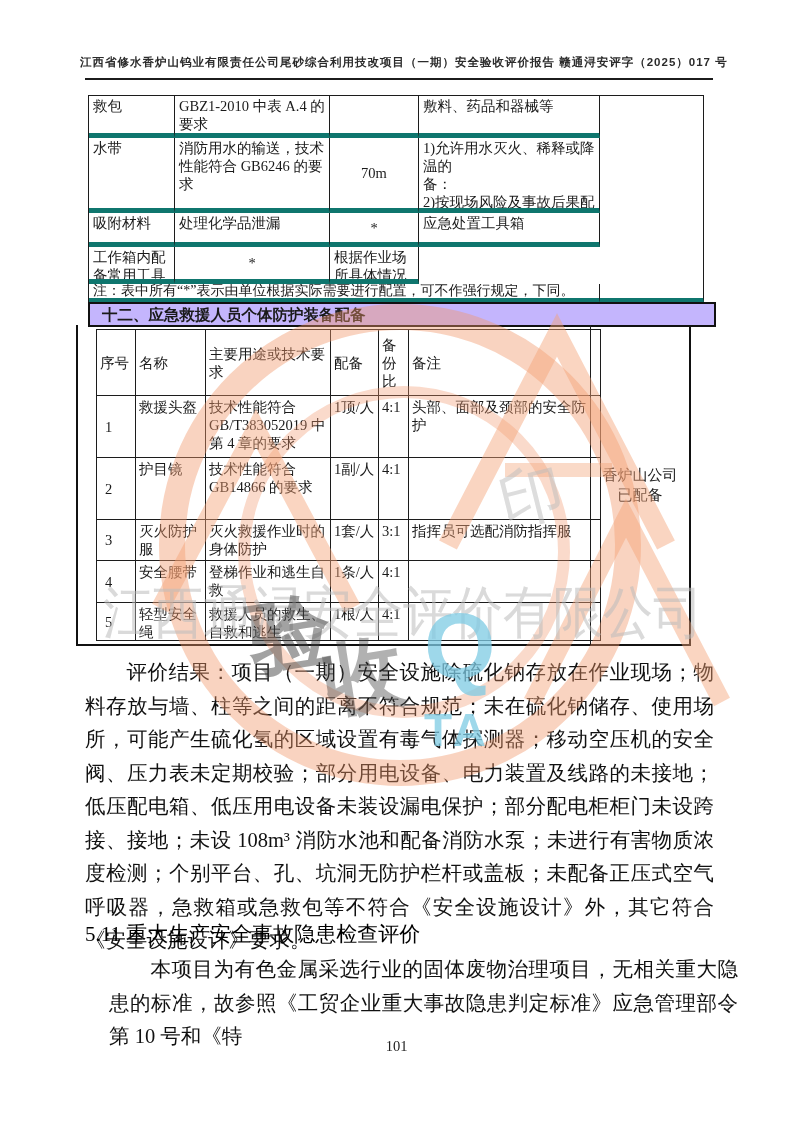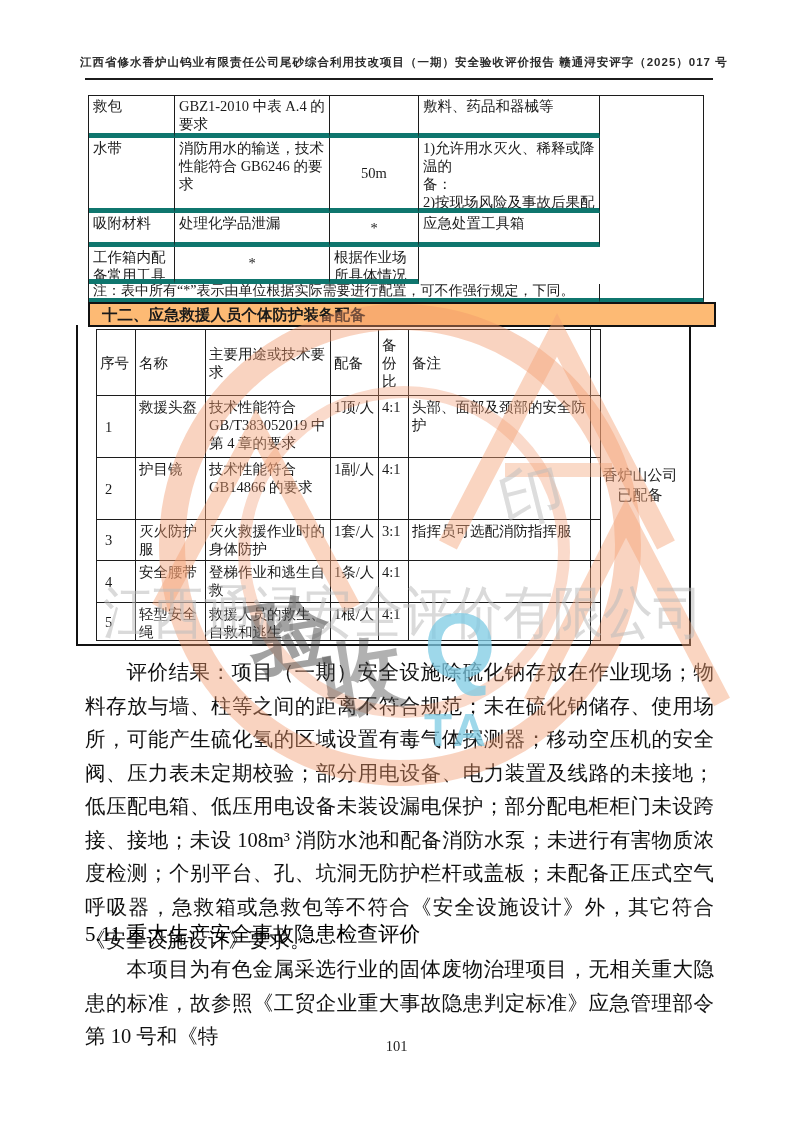--- a/index.html
+++ b/index.html
@@ -16,21 +16,21 @@
       grid-template-rows:42px 75px 34px 37px 19px;
       border-top:1px solid #1c1c1c;border-left:1px solid #1c1c1c;
       font-size:14.5px;line-height:18px;}
   .t1 .cell{border-right:1px solid #1c1c1c;border-bottom:5px solid #0f766e;
             padding:1px 4px;overflow:hidden;white-space:pre-line;}
   .t1 .qty{display:flex;align-items:center;justify-content:center;white-space:normal;}
   .t1 .note-row{grid-column:1/5;white-space:nowrap;font-size:14px;display:flex;align-items:center;}
   .t1 .side{grid-column:5;grid-row:1/6;}
   
   .band{position:absolute;left:88px;top:302px;width:612px;height:19px;
-        border:2px solid #111;background:#fdba74;
+        border:2px solid #111;background:#c4b5fd;
         font-family:"Liberation Sans","DejaVu Sans",sans-serif;
         font-size:15.5px;font-weight:bold;padding:1px 0 1px 12px;line-height:19px;}
   .t2outer{position:absolute;left:76px;top:325px;width:611px;height:319px;
            border:2px solid #111;border-top:none;}
   .t2side-div{position:absolute;left:512px;top:0;bottom:0;border-left:1px solid #1c1c1c;}
   .t2side{position:absolute;left:513px;top:0;bottom:0;right:0;display:flex;
           align-items:center;justify-content:center;text-align:center;
           font-size:15px;line-height:20px;padding:0 6px;}
   .t2{position:absolute;left:96px;top:329px;display:grid;
       grid-template-columns:39px 70px 125px 48px 30px 192px;
@@ -64,21 +64,21 @@
 
     <div class="t1">
       <div class="cell">救包</div>
       <div class="cell">GBZ1-2010 中表 A.4 的要求</div>
       <div class="cell qty"></div>
       <div class="cell">敷料、药品和器械等</div>
       <div class="cell side"></div>
 
       <div class="cell">水带</div>
       <div class="cell">消防用水的输送，技术性能符合 GB6246 的要求</div>
-      <div class="cell qty">50m</div>
+      <div class="cell qty">70m</div>
       <div class="cell">1)允许用水灭火、稀释或降温的
 备：
 2)按现场风险及事故后果配备
 50 m</div>
 
       <div class="cell">吸附材料</div>
       <div class="cell">处理化学品泄漏</div>
       <div class="cell qty">*</div>
 
       <div class="cell">应急处置工具箱</div>
@@ -139,21 +139,21 @@
       <div class="cell">4:1</div>
       <div class="cell"></div>
     </div>
 
     <div class="para" style="top:656px;">
       <span class="indent"></span><span>评价结果：项目（一期）安全设施除硫化钠存放在作业现场；物料存放与墙、柱等之间的距离不符合规范；未在硫化钠储存、使用场所，可能产生硫化氢的区域设置有毒气体探测器；移动空压机的安全阀、压力表未定期校验；部分用电设备、电力装置及线路的未接地；低压配电箱、低压用电设备未装设漏电保护；部分配电柜柜门未设跨接、接地；未设 108m³ 消防水池和配备消防水泵；未进行有害物质浓度检测；个别平台、孔、坑洞无防护栏杆或盖板；未配备正压式空气呼吸器，急救箱或急救包等不符合《安全设施设计》外，其它符合《安全设施设计》要求。</span>
     </div>
 
     <div class="h511">5.11 重大生产安全事故隐患检查评价</div>
 
-    <div class="para" style="top:953px;">
+    <div class="para" style="top:953px;margin-left:24px;">
       <span class="indent"></span><span>本项目为有色金属采选行业的固体废物治理项目，无相关重大隐患的标准，故参照《工贸企业重大事故隐患判定标准》应急管理部令第 10 号和《特</span>
     </div>
 
     <div class="pageno">101</div>
   </div>
 
   <svg class="wm-svg" width="793" height="1122" viewBox="0 0 793 1122" style="font-family:'Liberation Sans','DejaVu Sans',sans-serif;">
 
     <circle cx="400" cy="545" r="228" fill="none" stroke="rgba(240,150,105,0.42)" stroke-width="26"></circle>
     <circle cx="404" cy="552" r="160" fill="none" stroke="rgba(240,150,105,0.35)" stroke-width="12"></circle>

